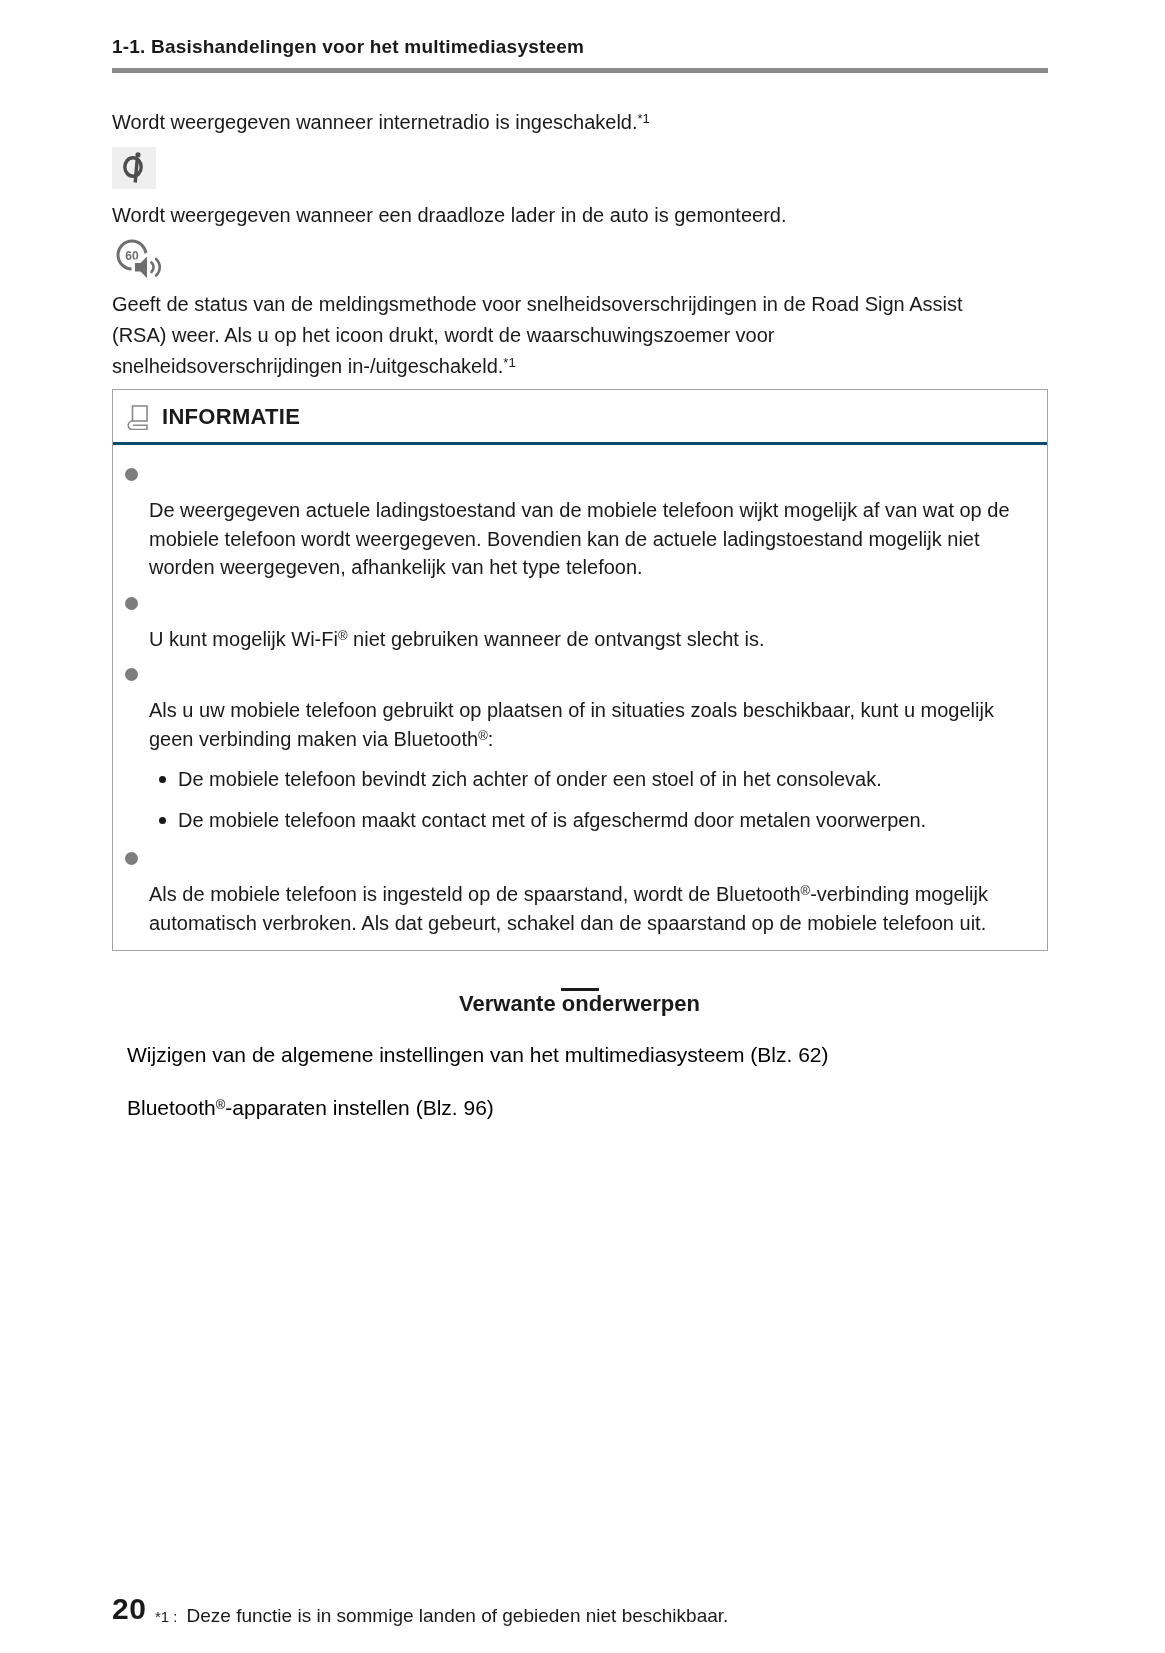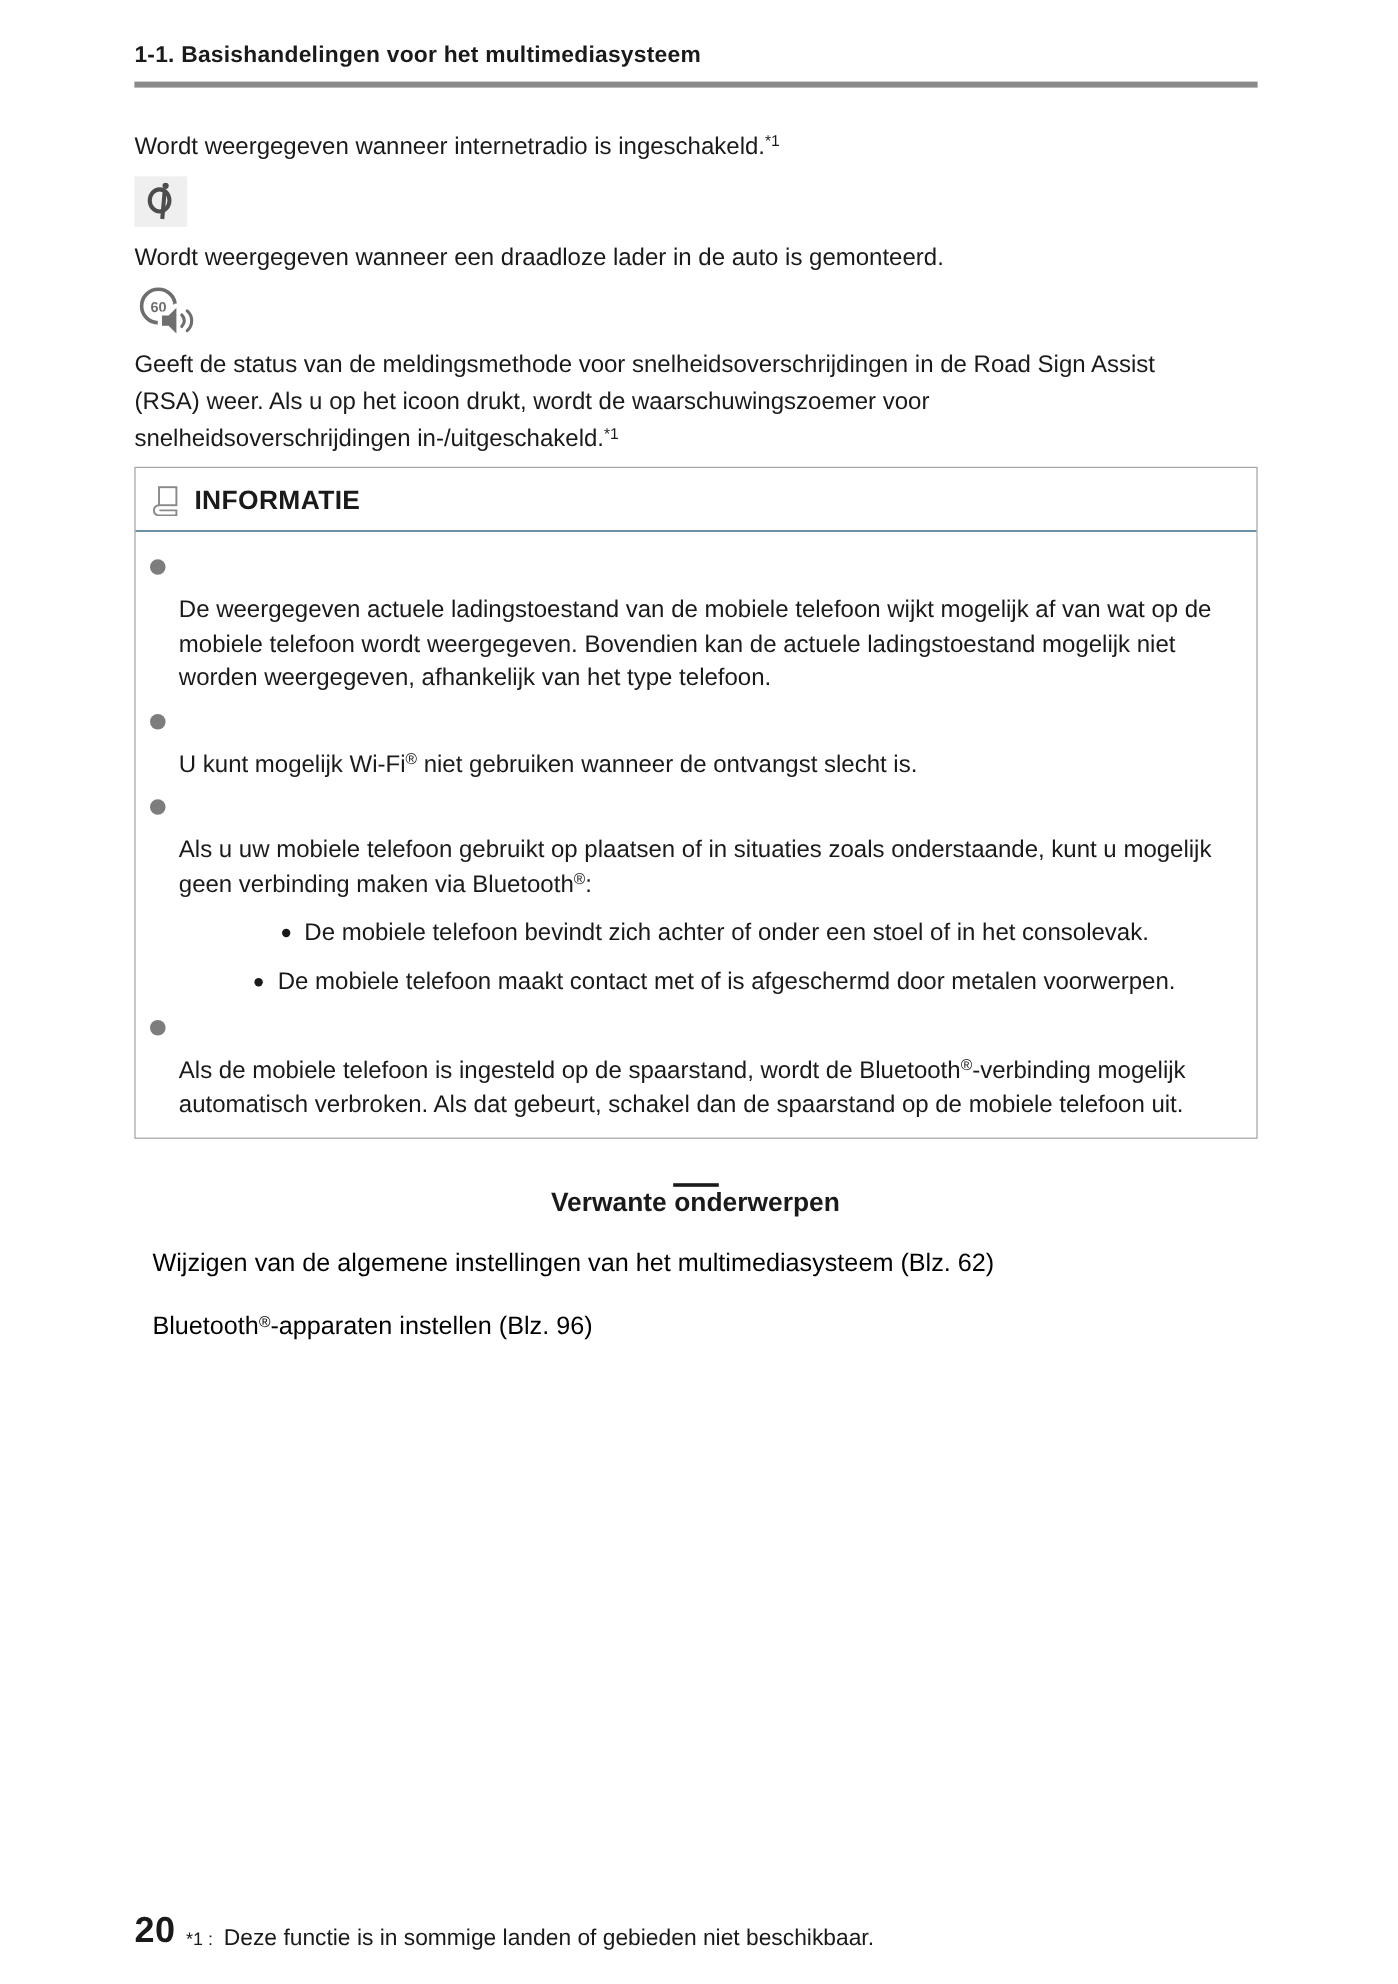--- a/index.html
+++ b/index.html
@@ -58,21 +58,21 @@
   }
   
   .info-box{
     margin-top:7px;
     border:1px solid #a3a3a3;
     background:#fff;
   }
   .info-head{
     display:flex;align-items:center;
     padding:13px 14px 12px 14px;
-    border-bottom:1px solid #0c4a6e;
+    border-bottom:3px solid #0c4a6e;
   }
   .info-head .book{margin-right:10px;display:block;}
   .info-title{
     font-size:22px;
     font-weight:bold;
     letter-spacing:0.3px;
   }
   .info-body{
     padding:15px 14px 13px 12px;
   }
@@ -93,21 +93,20 @@
     line-height:28.5px;
     max-width:868px;
     margin-top:36px;
   }
   .subs{
     margin:12px 0 10px 34px;
   }
   .sub{
     display:flex;
     margin-bottom:12px;
-    justify-content:center;
   }
   .sub:last-child{margin-bottom:0;}
   .sub .sdot{
     flex:none;
     width:7px;height:7px;
     border-radius:50%;
     background:#1a1a1a;
     margin:11px 12px 0 0;
   }
   .sub .stxt{
@@ -214,21 +213,21 @@
           <div class="btxt"><span>De weergegeven actuele ladingstoestand van de mobiele telefoon wijkt mogelijk af van wat op de mobiele telefoon wordt weergegeven. Bovendien kan de actuele ladingstoestand mogelijk niet worden weergegeven, afhankelijk van het type telefoon.</span><sup></sup><span></span></div>
         </div>
 
         <div class="binfo">
           <span class="dot"></span>
           <div class="btxt"><span>U kunt mogelijk Wi-Fi</span><sup>®</sup><span> niet gebruiken wanneer de ontvangst slecht is.</span></div>
         </div>
 
         <div class="binfo">
           <span class="dot"></span>
-          <div class="btxt"><span>Als u uw mobiele telefoon gebruikt op plaatsen of in situaties zoals onderstaande, kunt u mogelijk geen verbinding maken via Bluetooth</span><sup>®</sup><span>:</span></div>
+          <div class="btxt"><span>Als u uw mobiele telefoon gebruikt op plaatsen of in situaties zoals beschikbaar, kunt u mogelijk geen verbinding maken via Bluetooth</span><sup>®</sup><span>:</span></div>
         </div>
 
         <div class="subs">
           <div class="sub">
             <span class="sdot"></span>
             <div class="stxt">De mobiele telefoon bevindt zich achter of onder een stoel of in het consolevak.</div>
           </div>
           <div class="sub">
             <span class="sdot"></span>
             <div class="stxt">De mobiele telefoon maakt contact met of is afgeschermd door metalen voorwerpen.</div>

